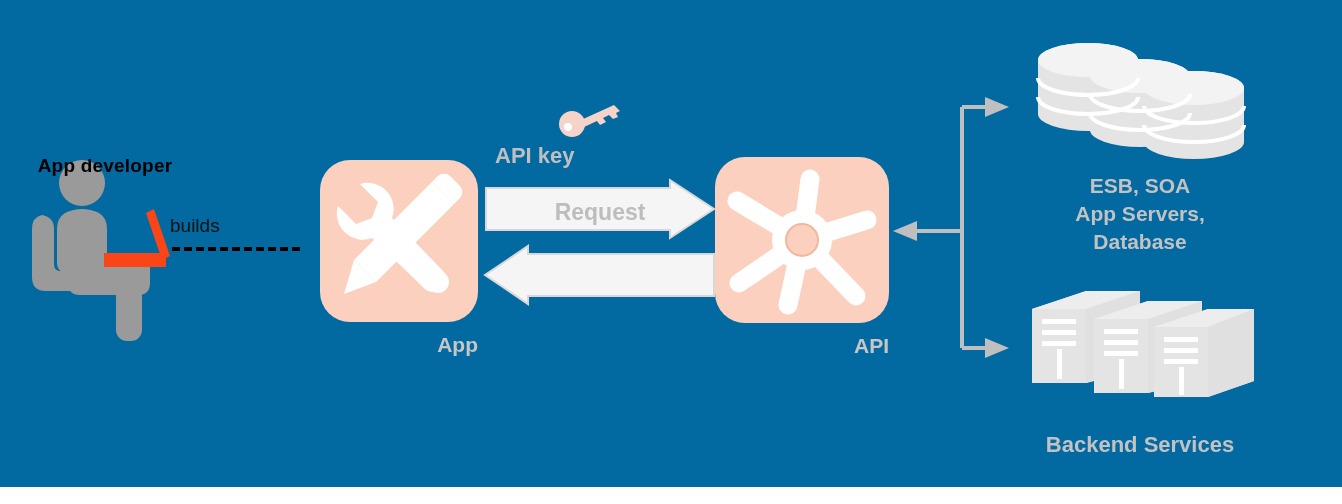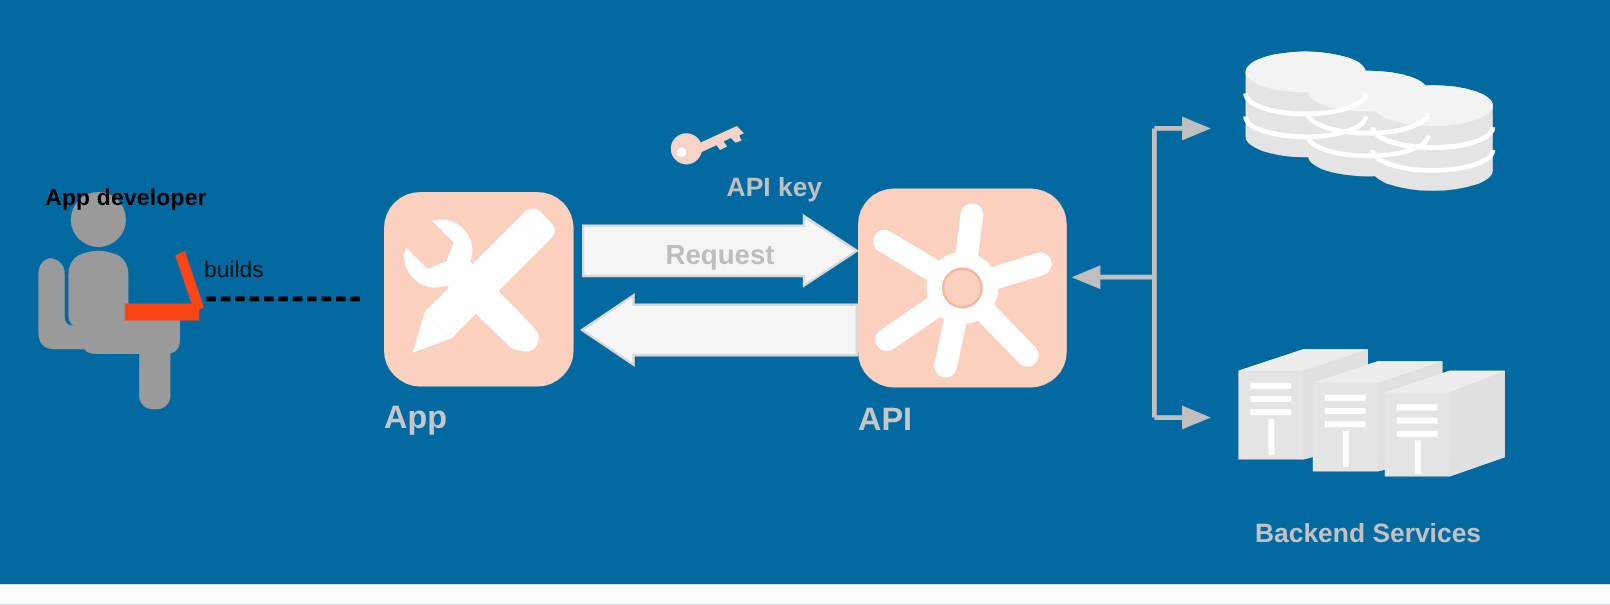--- a/index.html
+++ b/index.html
@@ -57,36 +57,36 @@
   .tile {
     position: absolute;
     background: #FBD0BE;
     border-radius: 30px;
   }
   #app-tile  { left: 320px; top: 160px; width: 158px; height: 162px; }
   #api-tile  { left: 715px; top: 157px; width: 174px; height: 166px; }
 
   .tile-label {
     position: absolute;
-    text-align: left;
-    font-size: 27px;
+    text-align: right;
+    font-size: 21px;
     font-weight: bold;
     color: #C6C6C6;
   }
   #app-label { left: 320px; top: 333px; width: 158px; }
   #api-label { left: 715px; top: 334px; width: 174px; }
 
   
   #apikey-icon { left: 558px; top: 98px; width: 64px; height: 40px; }
   .apikey-label {
     position: absolute;
     left: 495px;
     top: 143px;
     width: 190px;
-    text-align: right;
+    text-align: left;
     font-size: 22px;
     font-weight: bold;
     color: #BFBFBF;
   }
 
   
   #request-arrow  { left: 484px; top: 178px;  width: 232px; height: 62px; }
   #response-arrow { left: 482px; top: 244px;  width: 234px; height: 62px; }
 
   .arrow-text {
@@ -235,20 +235,25 @@
     <g stroke="#FFFFFF" stroke-width="4" fill="none">
       <path d="M18 40 a50 17 0 0 0 100 0"></path>
       <path d="M18 59 a50 17 0 0 0 100 0"></path>
       <path d="M70 56 a50 17 0 0 0 100 0"></path>
       <path d="M70 75 a50 17 0 0 0 100 0"></path>
       <path d="M124 68 a50 17 0 0 0 100 0"></path>
       <path d="M124 87 a50 17 0 0 0 100 0"></path>
     </g>
   </svg>
 
+  <div class="backend-label" id="esb-label">
+    <div>ESB, SOA</div>
+    <div>App Servers,</div>
+    <div>Database</div>
+  </div>
 
   <svg class="abs" id="servers-icon" width="230" height="115" viewBox="0 0 230 115">
 
     <g>
       <path d="M4 24 L58 6 L112 6 L112 84 L58 98 L4 98 Z" fill="#E4E4E4"></path>
       <path d="M4 24 L58 6 L112 6 L58 24 Z" fill="#EDEDED"></path>
       <path d="M58 24 L112 6 L112 84 L58 98 Z" fill="#E0E0E0"></path>
       <g fill="#FFFFFF">
         <rect x="14" y="34" width="34" height="5"></rect>
         <rect x="14" y="45" width="34" height="5"></rect>

